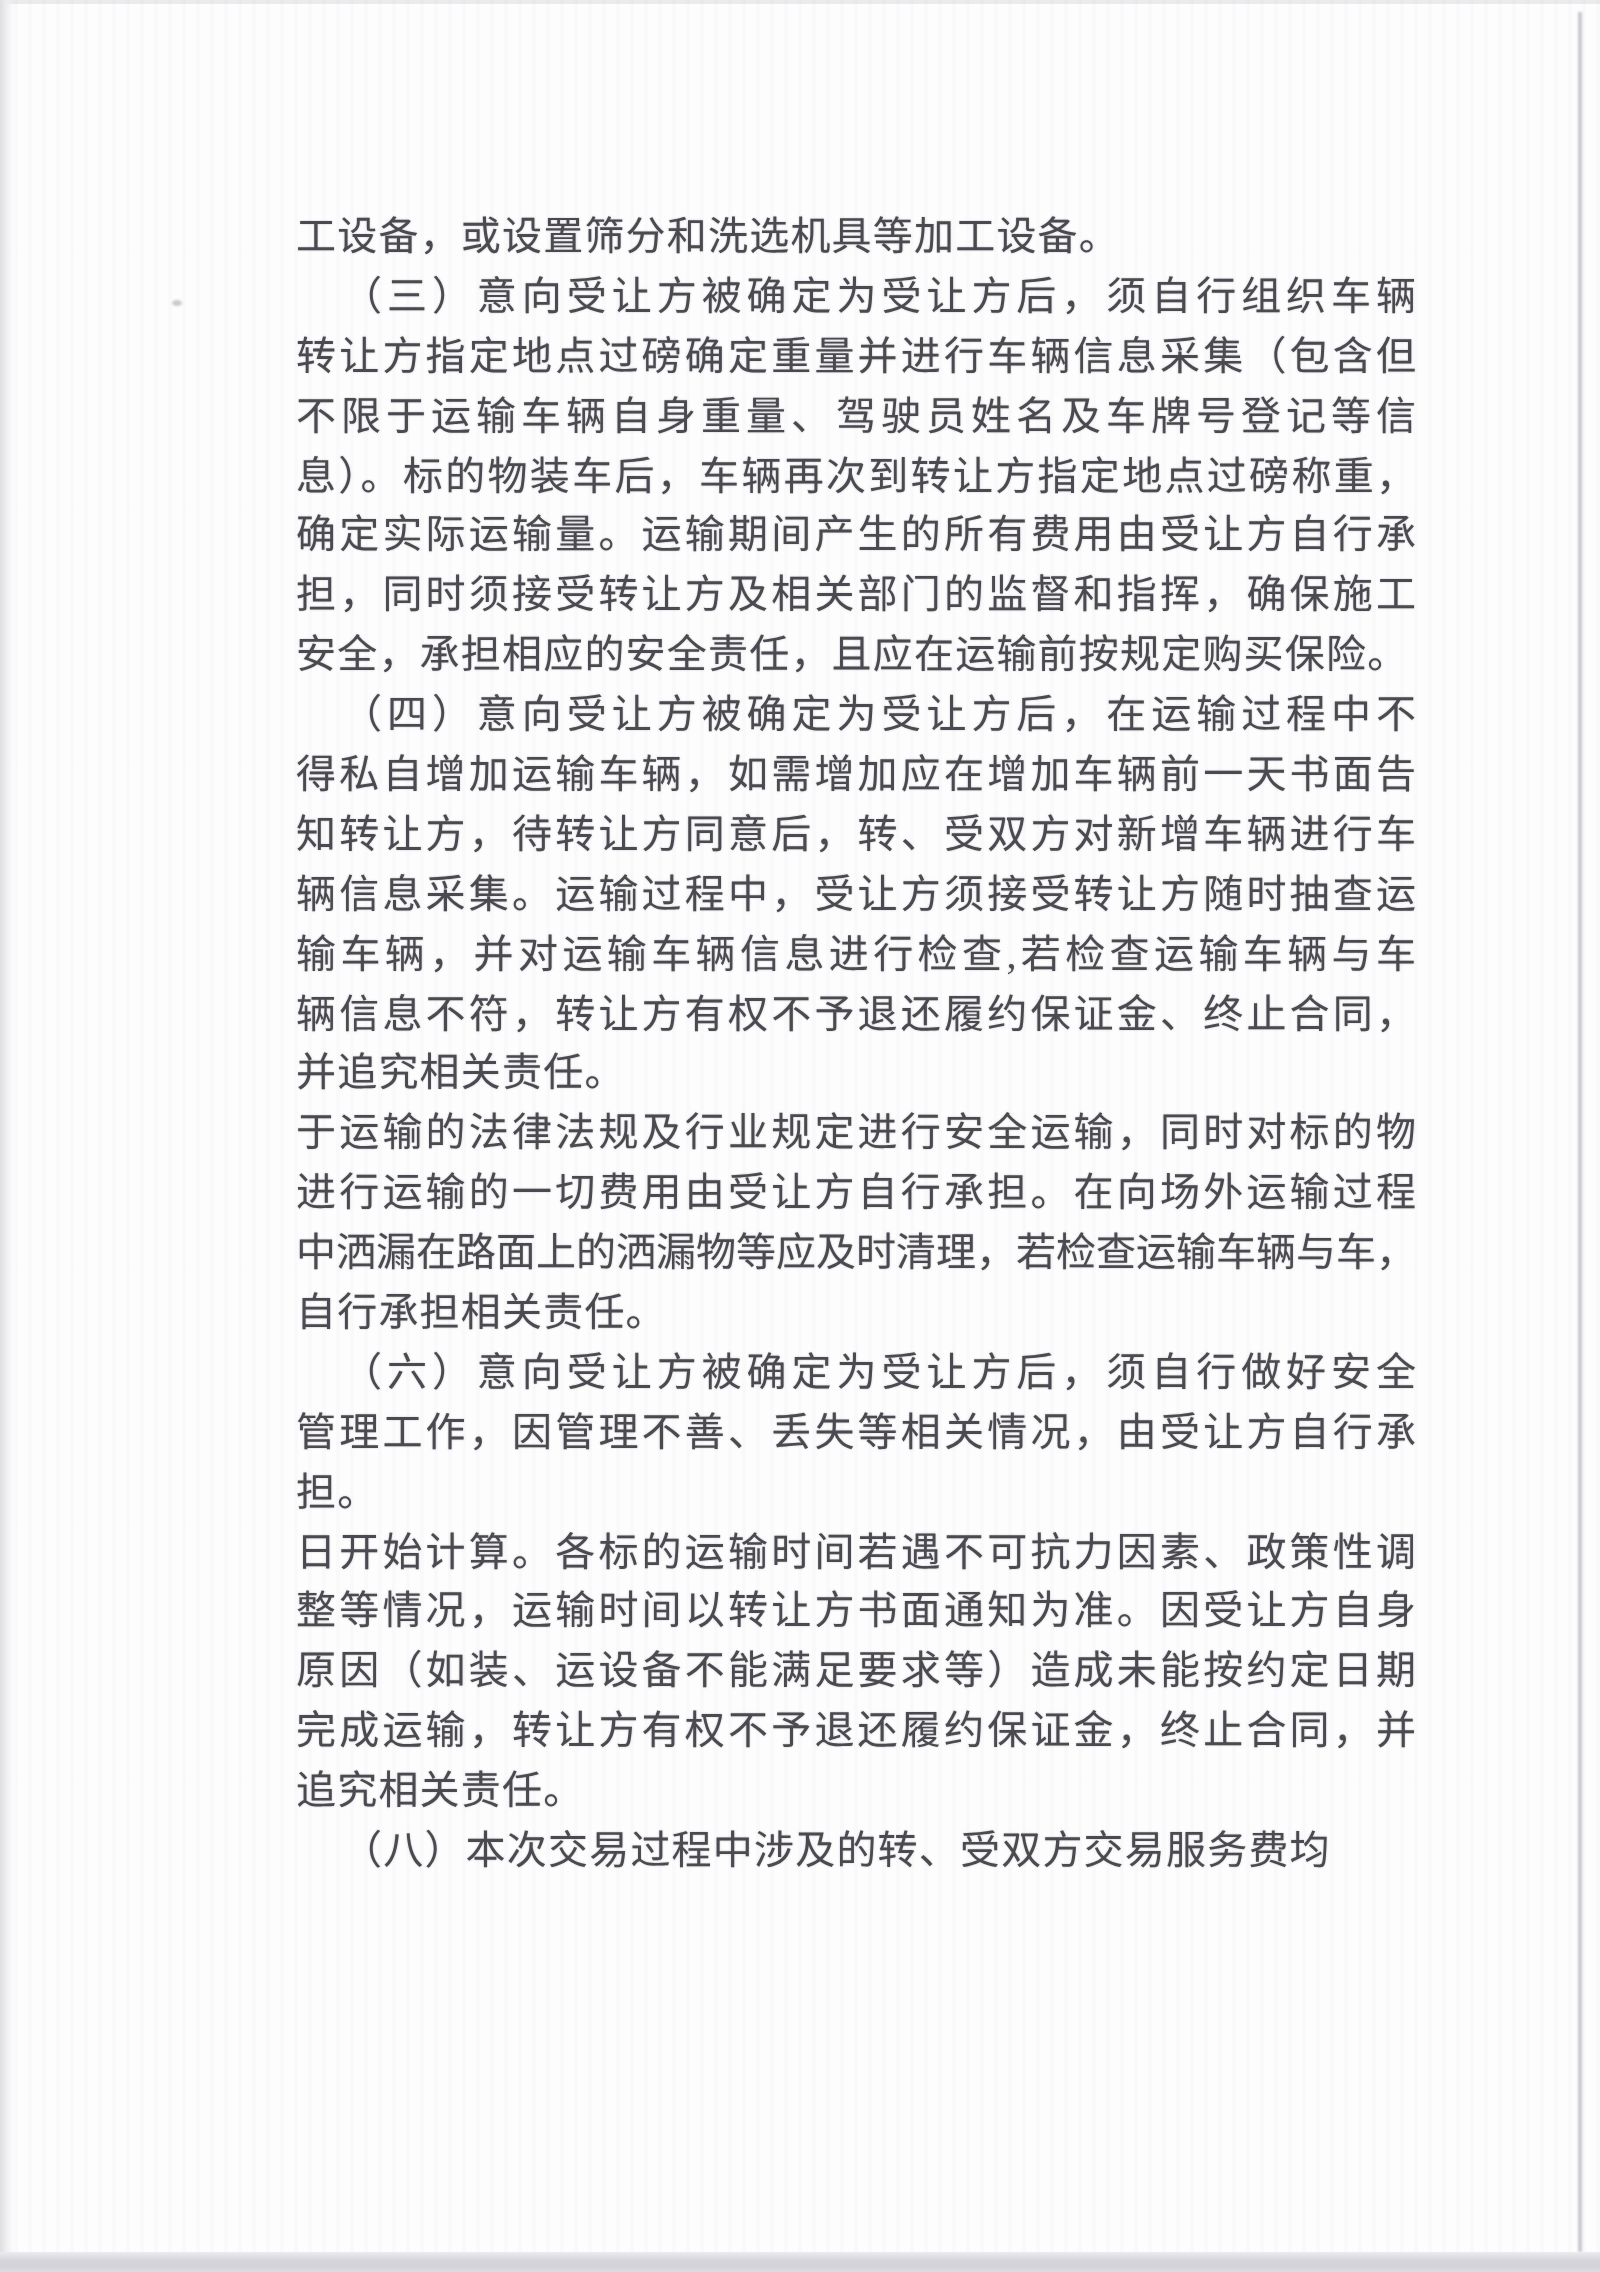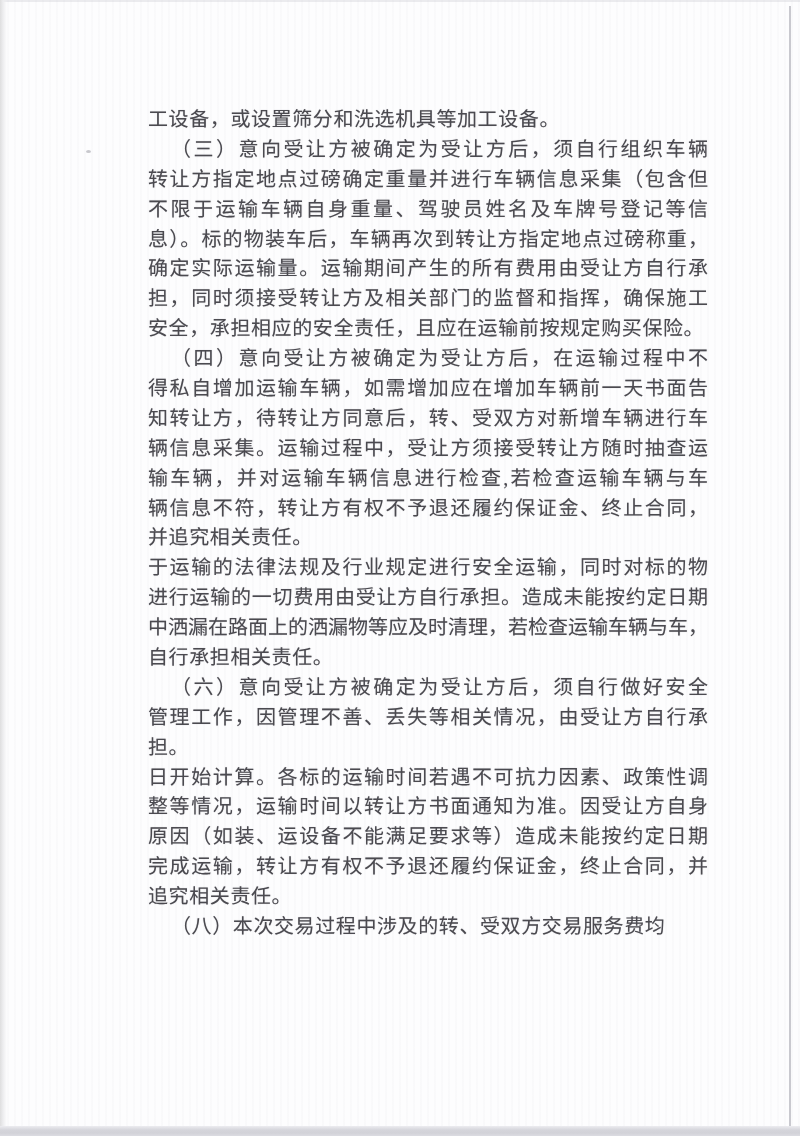--- a/index.html
+++ b/index.html
@@ -88,21 +88,21 @@
       <div class="text-line">担，同时须接受转让方及相关部门的监督和指挥，确保施工</div>
       <div class="text-line para-end">安全，承担相应的安全责任，且应在运输前按规定购买保险。</div>
       <div class="text-line para-indent">（四）意向受让方被确定为受让方后，在运输过程中不</div>
       <div class="text-line">得私自增加运输车辆，如需增加应在增加车辆前一天书面告</div>
       <div class="text-line">知转让方，待转让方同意后，转、受双方对新增车辆进行车</div>
       <div class="text-line">辆信息采集。运输过程中，受让方须接受转让方随时抽查运</div>
       <div class="text-line">输车辆，并对运输车辆信息进行检查,若检查运输车辆与车</div>
       <div class="text-line">辆信息不符，转让方有权不予退还履约保证金、终止合同，</div>
       <div class="text-line para-end">并追究相关责任。</div>
       <div class="text-line">于运输的法律法规及行业规定进行安全运输，同时对标的物</div>
-      <div class="text-line">进行运输的一切费用由受让方自行承担。造成未能按约定日期</div>
+      <div class="text-line">进行运输的一切费用由受让方自行承担。在向场外运输过程</div>
       <div class="text-line">中洒漏在路面上的洒漏物等应及时清理，若检查运输车辆与车，</div>
       <div class="text-line para-end">自行承担相关责任。</div>
       <div class="text-line para-indent">（六）意向受让方被确定为受让方后，须自行做好安全</div>
       <div class="text-line">管理工作，因管理不善、丢失等相关情况，由受让方自行承</div>
       <div class="text-line para-end">担。</div>
       <div class="text-line">日开始计算。各标的运输时间若遇不可抗力因素、政策性调</div>
       <div class="text-line">整等情况，运输时间以转让方书面通知为准。因受让方自身</div>
       <div class="text-line">原因（如装、运设备不能满足要求等）造成未能按约定日期</div>
       <div class="text-line">完成运输，转让方有权不予退还履约保证金，终止合同，并</div>
       <div class="text-line para-end">追究相关责任。</div>

